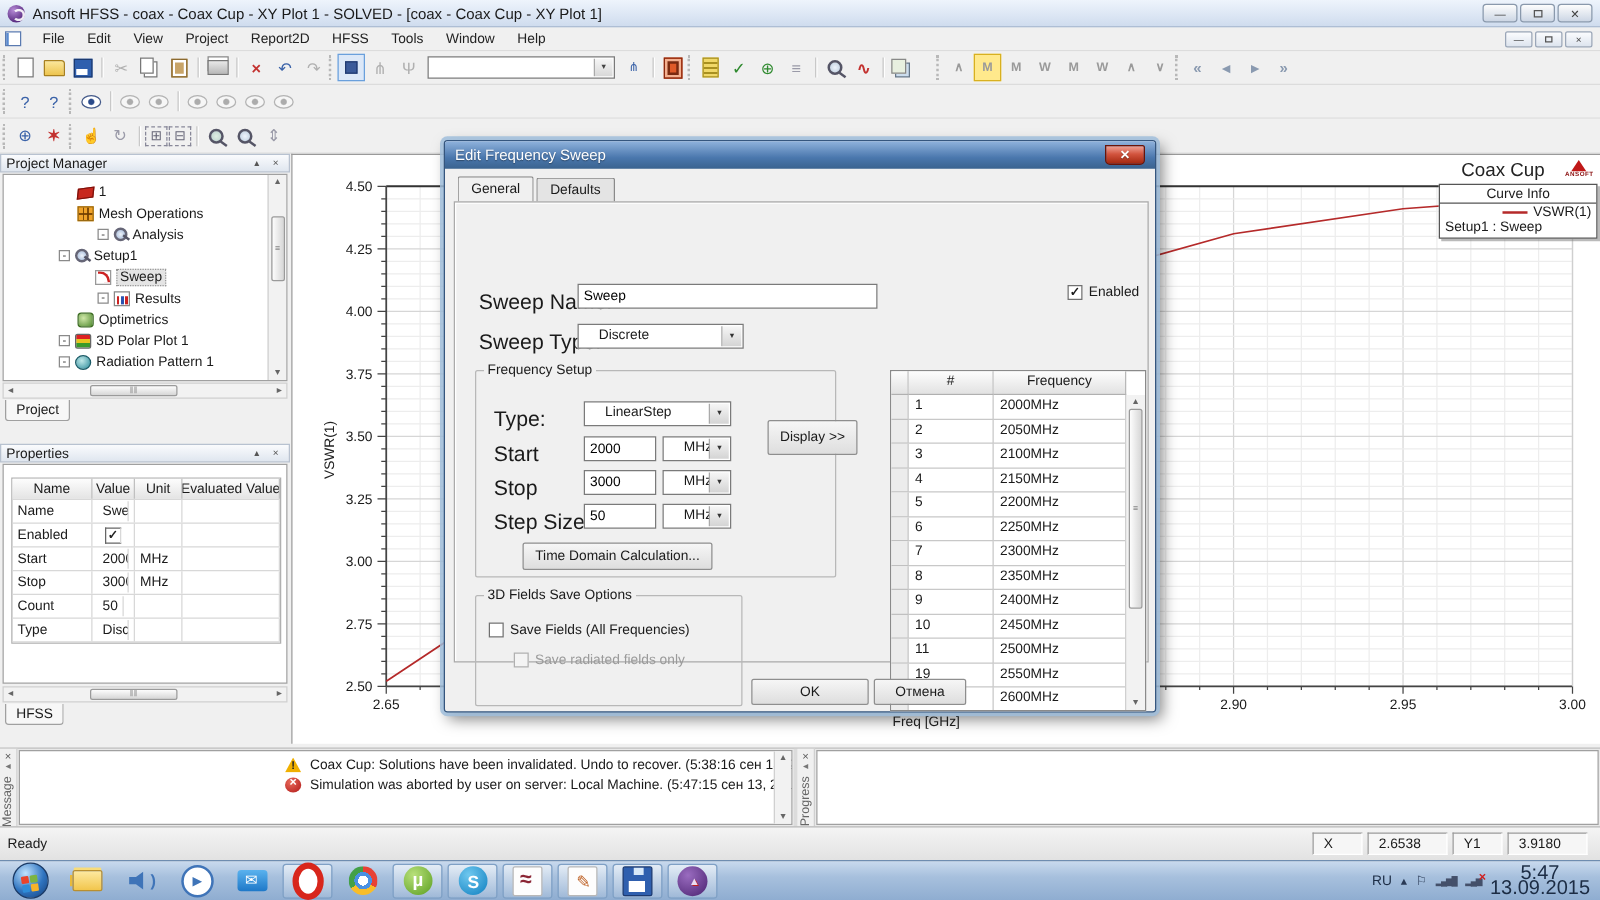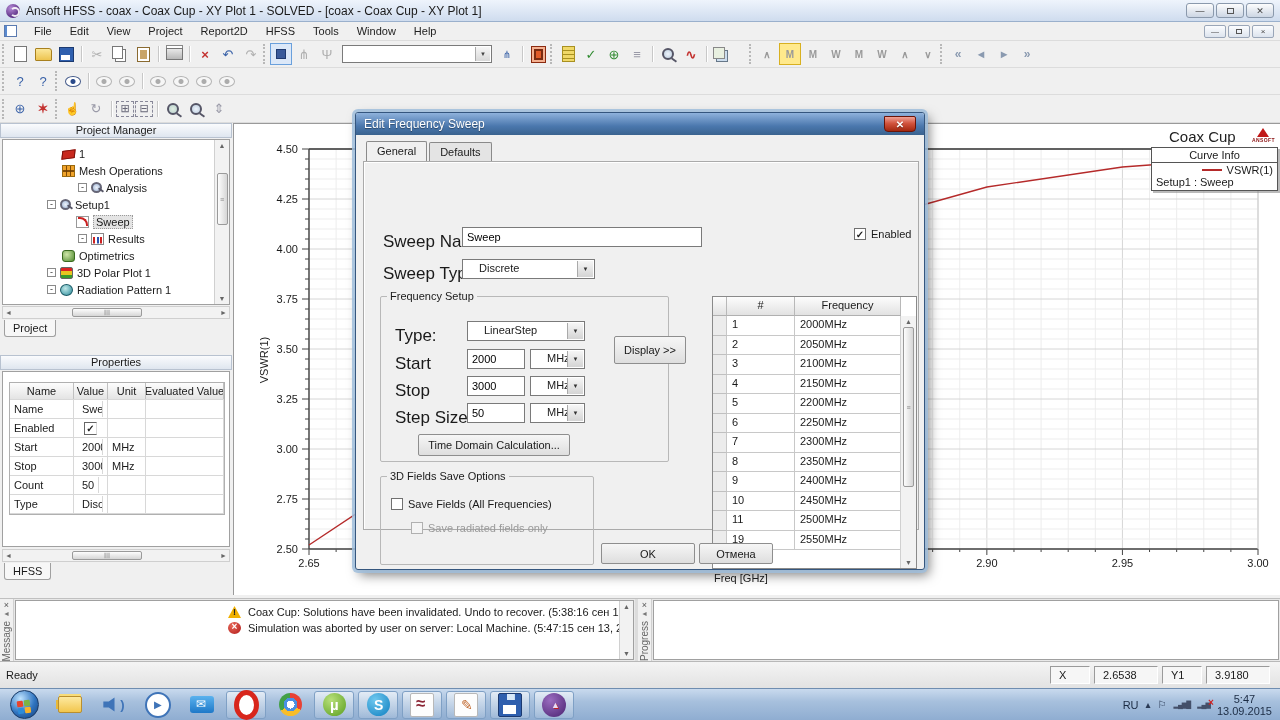--- a/index.html
+++ b/index.html
@@ -81,21 +81,21 @@
   .tb-combo{width:150px;height:18px;background:#fff;border:1px solid #7a7a7a;position:relative;margin:0 3px;}
   .tb-combo::after{content:"▼";position:absolute;right:1px;top:1px;width:14px;height:14px;
     background:linear-gradient(#f6f6f6,#d8d8d8);border-left:1px solid #aaa;font-size:6px;color:#444;
     text-align:center;line-height:14px;}
 
   
   .panel{position:absolute;background:#f0f0f0;}
   #pm-panel{left:0;top:123px;width:232px;height:222px;}
   #props-panel{left:0;top:355px;width:232px;height:230px;}
   .panel-hdr{height:15px;background:linear-gradient(#fafbfd,#dfe6ef);border:1px solid #b8c2d0;
-    display:flex;align-items:center;padding:0 4px;font-size:11px;flex-direction:column;}
+    display:flex;align-items:center;padding:0 4px;font-size:11px;}
   .panel-hdr .sp{flex:1;}
   .phbtn{width:13px;height:11px;display:inline-flex;align-items:center;justify-content:center;
     font-size:8px;color:#555;margin-left:2px;}
   .panel-body{position:absolute;left:2px;width:228px;background:#fff;border:1px solid #a0a0a0;overflow:hidden;}
   #pm-body{top:16px;height:166px;}
   #props-body{top:16px;height:176px;}
 
   .tr-row{height:17px;display:flex;align-items:center;white-space:nowrap;}
   .i30{padding-left:30px;margin-left:45px;} .i44{padding-left:44px;} .i46{padding-left:46px;} .i60{padding-left:60px;}
   .exp{width:9px;height:9px;border:1px solid #8a8a8a;background:#fff;display:inline-flex;align-items:center;
@@ -280,21 +280,21 @@
     background-image:linear-gradient(#0000 50%,#fff 50% 90%,#0000 90%),linear-gradient(#d8e8f8 0 28%,#0000 28%);
     background-size:60% 100%,36% 100%;background-repeat:no-repeat;background-position:center bottom,60% 0;}
   .tk-ansoft::before{content:"";width:24px;height:24px;border-radius:50%;
     background:radial-gradient(circle at 35% 30%,#9a6cc0,#4a2270);}
   .tk-ansoft::after{content:"▲";position:absolute;color:#eadcf2;font-size:9px;left:16px;top:8px;text-shadow:1px 1px 0 #c02020;}
   #tray{margin-left:auto;display:flex;align-items:center;gap:7px;padding-right:8px;color:#1c2c44;}
   .tray-ico{font-size:10px;color:#2a3a55;}
   .bars{font-size:7px;letter-spacing:-1px;color:#44506a;}
   .bars.err{position:relative;}
   .bars.err::after{content:"×";position:absolute;right:-3px;top:-4px;color:#d02020;font-weight:bold;font-size:10px;}
-  #clock{text-align:center;font-size:11px;line-height:12px;}
+  #clock{text-align:center;font-size:16px;line-height:12px;}
 </style>
 </head>
 <body>
 
 <div id="titlebar">
   <span class="app-logo"></span>
   <span class="ttl">Ansoft HFSS - coax - Coax Cup - XY Plot 1 - SOLVED - [coax - Coax Cup - XY Plot 1]</span>
   <span class="winbtn">—</span>
   <span class="winbtn restore">
       <span></span>
@@ -943,20 +943,25 @@
           <div class="ft-row">
             <span class="selc"></span>
             <span>11</span>
             <span>2500MHz</span>
           </div>
           <div class="ft-row">
             <span class="selc"></span>
             <span>19</span>
             <span>2550MHz</span>
           </div>
+          <div class="ft-row">
+            <span class="selc"></span>
+            <span>13</span>
+            <span>2600MHz</span>
+          </div>
         </div>
       <div class="vscroll" id="freq-vscroll">
         <span class="up">▲</span>
           <span class="thumb" style="height:160px;margin-top:2px">≡</span>
           <span class="dn">▼</span>
       </div>
     </div>
   </div>
 
   <span class="dbtn ok-row-btn" style="left:245px;top:430px;width:94px">OK</span>

